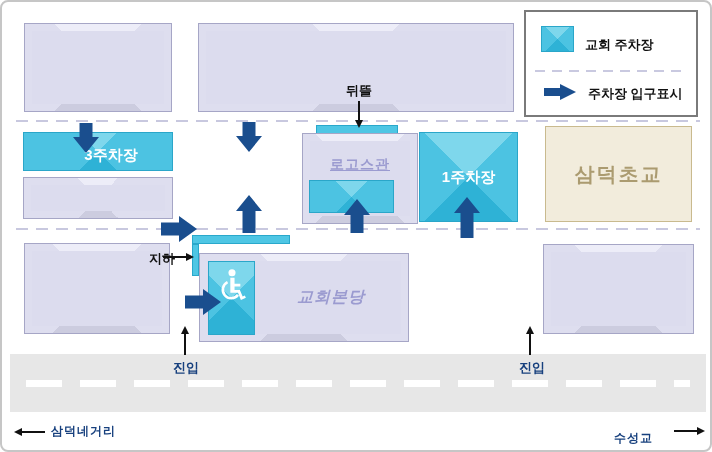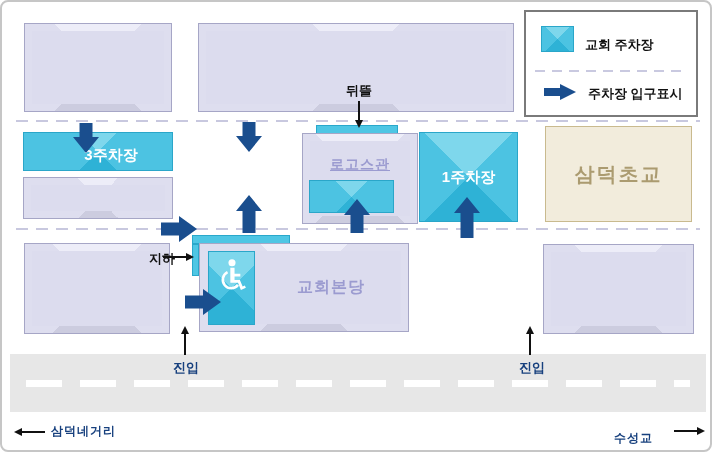--- a/index.html
+++ b/index.html
@@ -79,21 +79,21 @@
 
   <div class="abs school" style="left:543px;top:124px;width:147px;height:96px;">
     <div class="school-label" style="line-height:94px;">삼덕초교</div>
   </div>
 
   <div class="abs bldg" style="left:22px;top:241px;width:146px;height:91px;"></div>
 
   <div class="abs cyan-strip" style="left:190px;top:233px;width:98px;height:9px;"></div>
   <div class="abs cyan-strip" style="left:190px;top:242px;width:7px;height:32px;"></div>
 
-  <div class="abs bldg" style="left:197px;top:241px;width:210px;height:89px;">
+  <div class="abs bldg" style="left:197px;top:251px;width:210px;height:89px;font-style:italic;">
     <div class="plot" style="position:absolute;left:8px;top:7px;width:47px;height:74px;">
       <svg width="30" height="34" viewBox="0 0 27 30" style="margin:6px auto 0;">
         <circle cx="13.5" cy="4" r="3.2" fill="#fff"></circle>
         <path d="M12 8.5 L15.8 8.5 L15.8 13.8 L21 13.8 L21 16.4 L15.8 16.4 L15.8 19.4 L20.6 19.4 L23.1 25.4 L25 24.5 L26 26.4 L21.5 28.5 L18.9 21.9 L12 21.9 Z" fill="#fff"></path>
         <path d="M9.5 12.5 a7.6 7.6 0 1 0 9.4 11.4" stroke="#fff" stroke-width="2.3" fill="none"></path>
       </svg>
     </div>
     <div class="bldg-label" style="position:absolute;left:58px;right:4px;top:33px;font-size:16px;">교회본당</div>
   </div>
 

